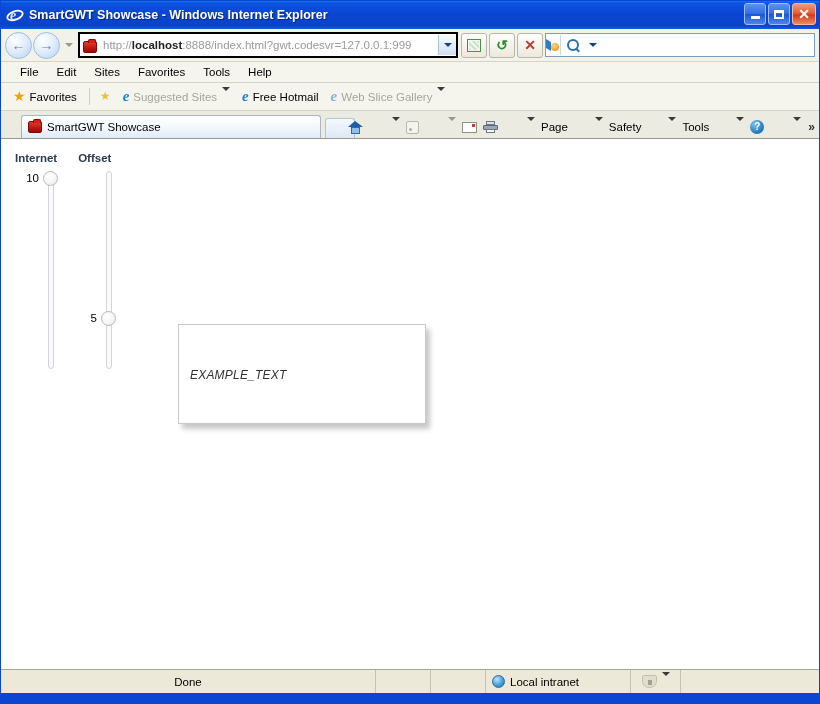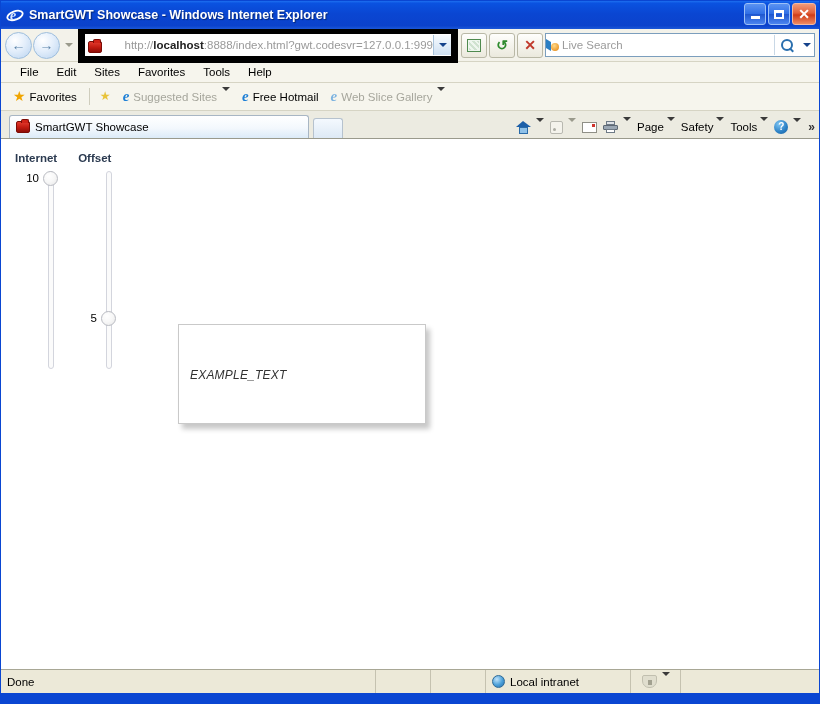--- a/index.html
+++ b/index.html
@@ -101,25 +101,24 @@
     display: flex; align-items: center; justify-content: center;
   }
   .tri-down { width:0;height:0;border-left:4px solid transparent;border-right:4px solid transparent;border-top:4px solid #9a9a8c; }
   .tri-down.dark { border-top-color:#3a3a3a; }
   .tri-down.blue { border-top-color:#15428b; }
 
   .addressbar {
     flex: 1 1 auto;
     height: 22px;
     background: #fff;
-    border: 7px solid #000000;
+    border: 2px solid #000000;
     display: flex; align-items: center;
     margin-right: 3px;
     min-width: 0;
-    text-align: right;
   }
   .addr-ico {
     width: 16px; height: 16px; margin: 0 4px 0 3px;
     flex: 0 0 auto; position: relative;
   }
   .addr-text {
     flex: 1 1 auto;
     font-size: 11.5px;
     color: #9a9a9a;
     white-space: nowrap; overflow: hidden;
@@ -182,21 +181,21 @@
   .fav-item { display: flex; align-items: center; margin-right: 4px; padding: 2px 4px; }
   .fav-label { font-size: 11.5px; margin-left: 4px; }
   .fav-label.dim { color: #a6a69c; }
   .fav-sep { width: 1px; height: 17px; background: #cfcdbd; margin: 0 6px 0 4px; }
   .fav-caret { margin-left: 5px; }
 
   
   .tabbar {
     height: 27px;
     display: flex; align-items: flex-end;
-    padding-left: 8px;
+    padding-left: 20px;
     background: #ecebe1;
     position: relative;
   }
   .tab {
     width: 300px; height: 23px;
     background: linear-gradient(to bottom,#ffffff 0%,#f3f8fd 55%,#dcebf8 100%);
     border: 1px solid #a8b6c4;
     border-bottom: none;
     border-radius: 3px 3px 0 0;
     display: flex; align-items: center;
@@ -209,21 +208,21 @@
     background: linear-gradient(to bottom,#f4f9fe,#dde9f5);
     border: 1px solid #b6c2ce;
     border-bottom: none;
     border-radius: 3px 3px 0 0;
     box-sizing: border-box;
   }
   .cmdbar {
     position: absolute; right: 4px; bottom: 3px;
     display: flex; align-items: center;
   }
-  .cmd-item { display: flex; align-items: flex-end; padding: 1px 3px; }
+  .cmd-item { display: flex; align-items: center; padding: 1px 3px; gap: 24px; }
   .cmd-label { font-size: 11.5px; margin-right: 3px; }
   .chev { font-size: 12px; color: #333; font-weight: bold; margin-left: 4px;}
 
   
   .viewport {
     position: relative;
     height: 530px;
     background: #ffffff;
     border-top: 1px solid #9a9a8c;
     overflow: hidden;
@@ -293,21 +292,21 @@
     display: flex; align-items: center;
     font-size: 11.5px;
   }
   .sb-cell {
     height: 23px;
     display: flex; align-items: center;
     border-right: 1px solid #c5c2b0;
     padding: 0 6px;
     box-sizing: border-box;
   }
-  .sb-done { width: 375px; }
+  .sb-done { width: 375px; justify-content: center; }
   .sb-n1 { width: 55px; }
   .sb-n2 { width: 55px; }
   .sb-zone { width: 145px; }
   .sb-prot { width: 50px; justify-content: center; }
   .sb-zoom { flex: 1 1 auto; border-right: none; }
   .grip {
     width: 14px; height: 14px; margin-left: auto; margin-right: 2px;
     position: relative;
   }
   .grip i {
@@ -504,21 +503,20 @@
         </div>
       <div class="tbtn">
           <span class="refresh">↺</span>
         </div>
       <div class="tbtn">
           <span class="stopx">✕</span>
         </div>
 
       <div class="searchbox">
         <span class="bing-b"></span>
-        <span class="search-text">Live Search</span>
         <span class="search-go">
             <span class="magnifier"></span>
           </span>
         <span class="search-drop">
             <span class="tri-down blue"></span>
           </span>
       </div>
     </div>
 
     <div class="menubar">

